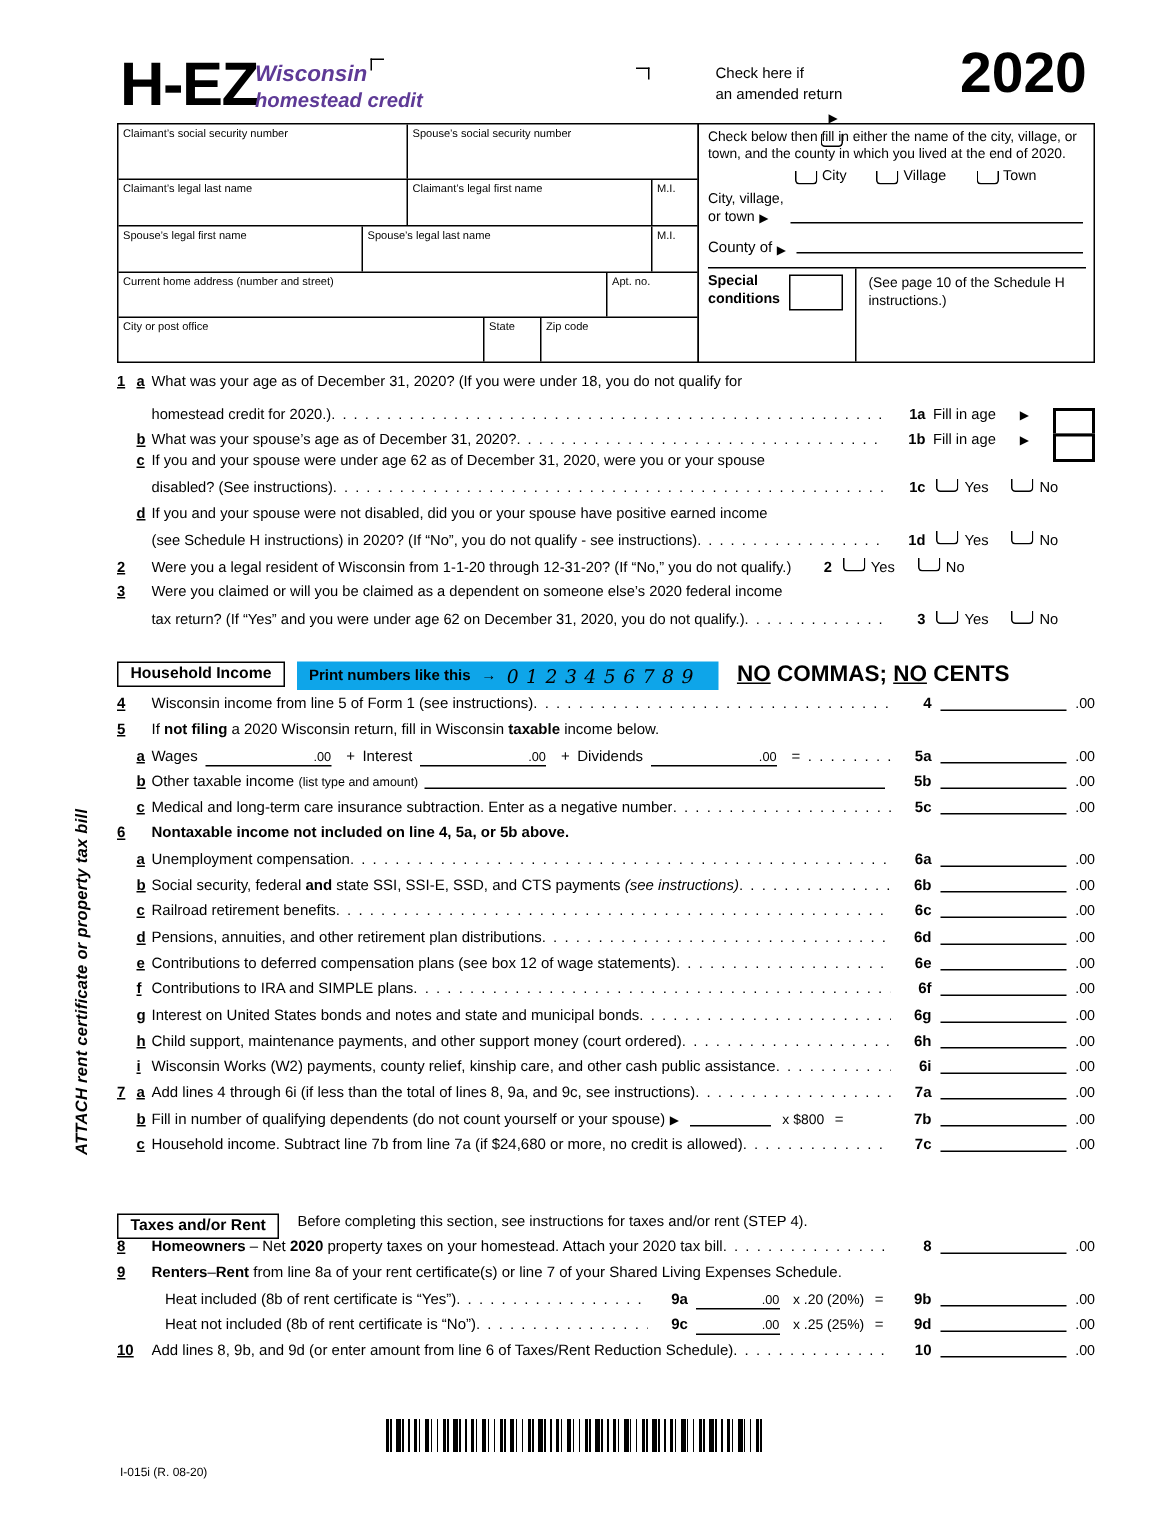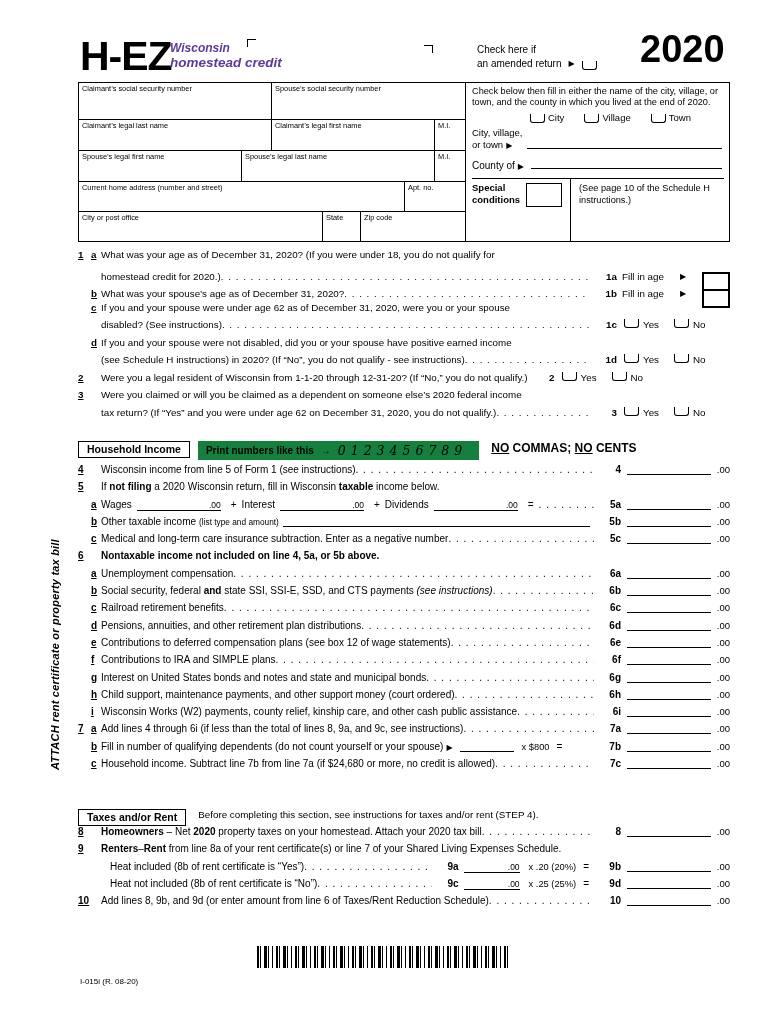--- a/index.html
+++ b/index.html
@@ -3,26 +3,26 @@
 <meta charset="utf-8">
 <style>
   * { margin:0; padding:0; box-sizing:border-box; }
   html,body { background:#fff; }
   .page { position:relative; width:770px; height:1024px; background:#fff; overflow:hidden;
           font-family:"Liberation Sans","DejaVu Sans",sans-serif; font-size:10px; color:#000; }
 
   
   .form-code { position:absolute; left:80px; top:33px; font-size:41px; font-weight:bold; letter-spacing:-1px; }
   .title-block { position:absolute; left:170px; top:42px; color:#5e3a96; font-style:italic; font-weight:bold; line-height:1.12; }
-  .title-state { font-size:12px; }
+  .title-state { font-size:15px; }
   .title-sub { font-size:13.5px; }
   .rm1 { position:absolute; left:247px; top:39px; width:9px; height:8px; border-left:1px solid #000; border-top:1px solid #000; }
   .rm2 { position:absolute; left:424px; top:45px; width:9px; height:8px; border-right:1px solid #000; border-top:1px solid #000; }
   .amended { position:absolute; left:477px; top:43px; font-size:10px; line-height:1.35; }
-  .am2 { display:flex; align-items:flex-end; gap:4px; }
+  .am2 { display:flex; align-items:flex-end; gap:4px;flex-direction:column; }
   .year { position:absolute; left:640px; top:28px; font-size:38px; font-weight:bold; }
 
   .cb { display:inline-block; width:15px; height:9px; border:1px solid #000; border-top:none;
         border-radius:0 0 3px 3px; background:#fff; flex:none; }
   .arrow { font-size:8px; margin:0 3px; flex:none; }
 
   
   .id-grid { position:absolute; left:78px; top:82px; width:388px; height:160px; border:1px solid #000;
              display:flex; flex-direction:column; }
   .idr { display:flex; border-bottom:1px solid #000; }
@@ -75,24 +75,24 @@
   .agebox { width:28px; height:19px; border:2px solid #000; position:relative; top:5px; background:#fff; }
   .ansyn { flex:none; width:108px; margin-left:5px; display:flex; align-items:baseline; padding-left:2px; }
   .ansyn .ynlbl { margin-left:4px; }
   .cb2 { margin-left:15px; }
 
   
   .sec-hdr { position:absolute; left:78px; width:652px; display:flex; align-items:flex-start; }
   .hh-hdr { top:441px; }
   .tx-hdr { top:809px; }
   .sec-label { flex:none; border:1px solid #000; font-weight:bold; font-size:10.5px; padding:1px 8px 2px; background:#fff; }
-  .print-band { display:flex; align-items:center; background:#15803d; margin-left:8px; padding:2px 12px 2px 8px; gap:7px; }
+  .print-band { display:flex; align-items:center; background:#0ea5e9; margin-left:8px; padding:2px 12px 2px 8px; gap:7px; }
   .ph { font-weight:bold; }
   .digits { font-family:"DejaVu Serif",serif; font-style:italic; font-size:12.5px; letter-spacing:5px; }
-  .no-commas { font-weight:bold; font-size:12px; margin-left:12px; }
+  .no-commas { font-weight:bold; font-size:15px; margin-left:12px; }
   .sec-note { margin-left:12px; font-size:9.8px; }
 
   
   .income { position:absolute; left:78px; top:464px; width:652px; }
   .taxes  { position:absolute; left:78px; top:826px; width:652px; }
   .irow { display:flex; align-items:baseline; height:17.3px; }
   .indent9 { margin-left:9px; }
 
   
   .vnote { position:absolute; left:49px; top:770px; width:322px; transform:rotate(-90deg);

